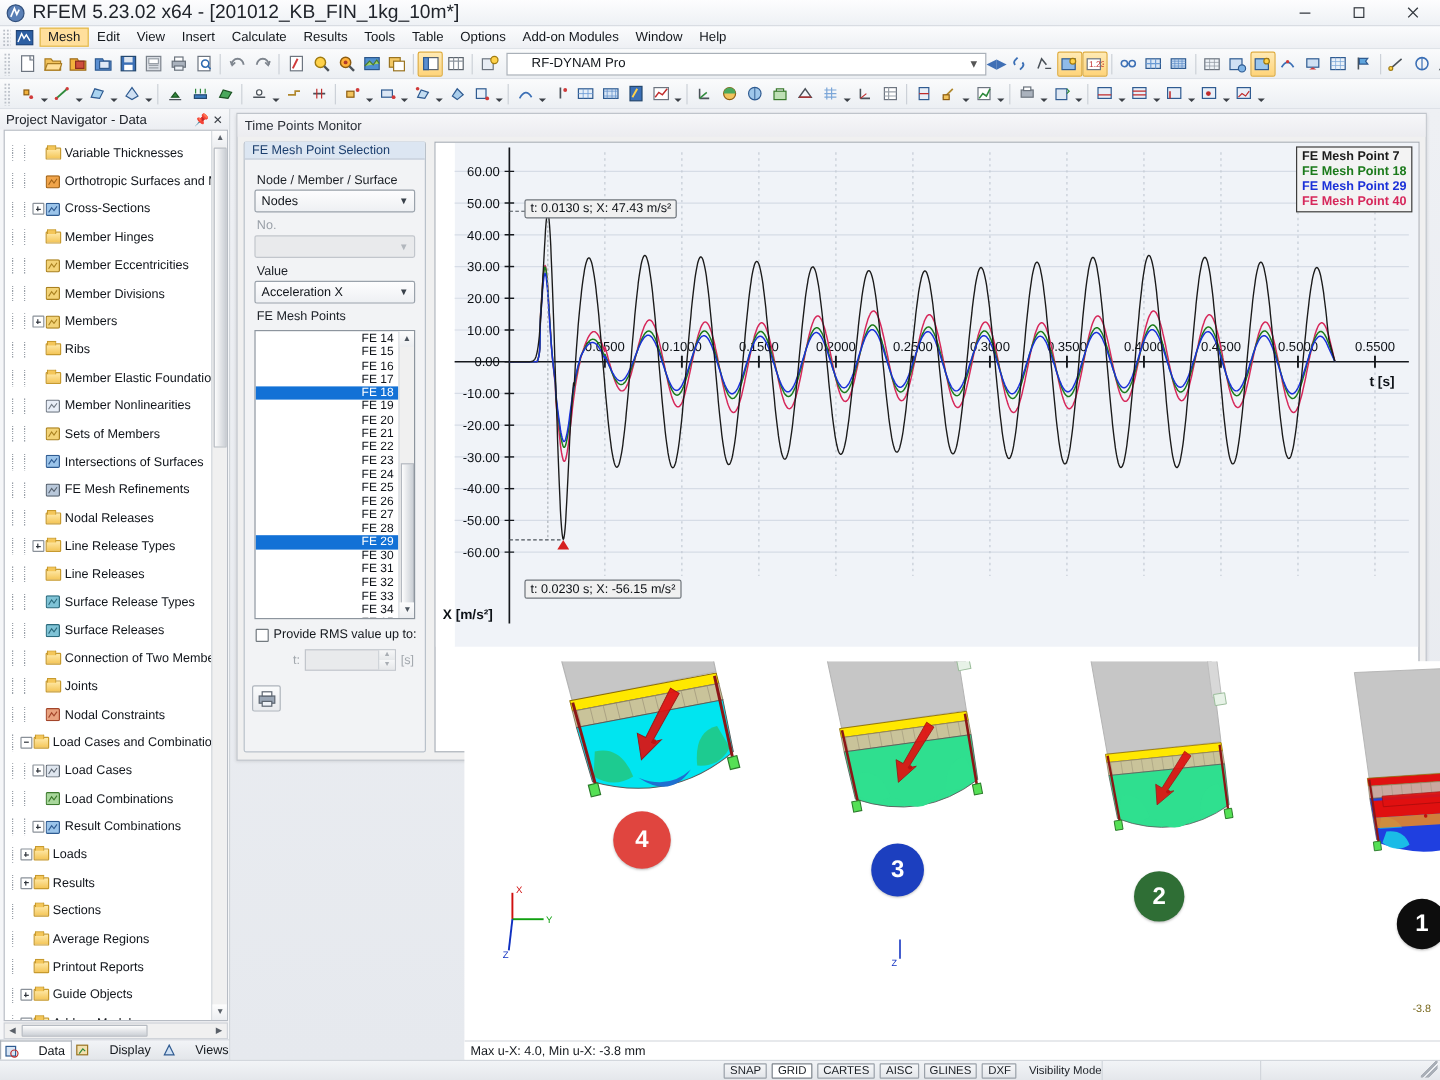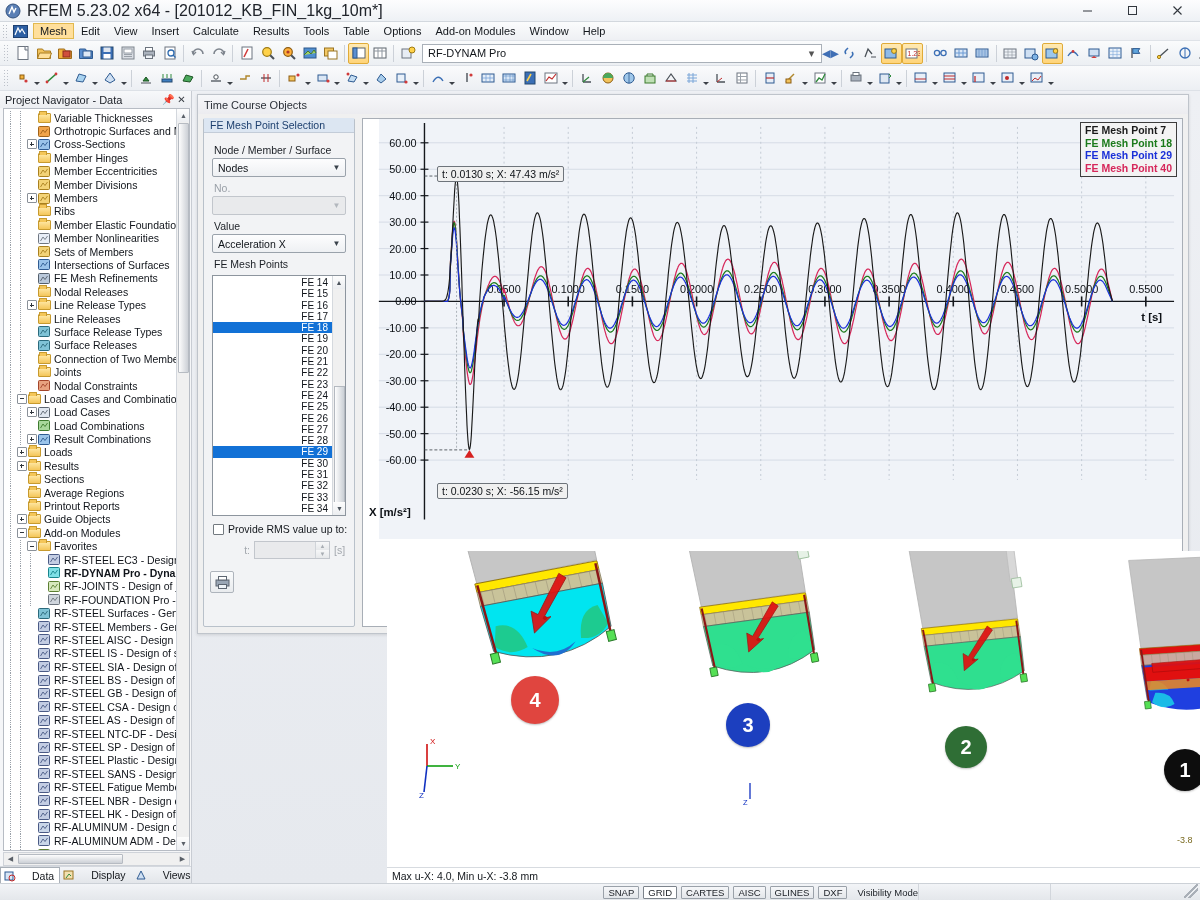--- a/index.html
+++ b/index.html
@@ -97,21 +97,21 @@
   }
   .tb-arrow i {
     display: block; width: 0; height: 0;
     border-left: 3px solid transparent; border-right: 3px solid transparent;
     border-top: 3.5px solid #3b4047;
   }
   .tb-combo {
     height: 19px; flex: 0 0 auto; min-width: 400px;
     background: #fff; border: 1px solid #a9b0b8;
     display: flex; align-items: center;
-    font-size: 11px; color: #12161b; padding: 0 2px 0 5px;
+    font-size: 11px; color: #12161b; padding: 0 2px 0 20px;
     margin-left: 4px;
     gap: 12px;
   }
   .tb-combo .cval { flex: 1 1 auto; }
   .tb-combo .cdrop {
     width: 15px; height: 17px; display: flex;
     align-items: center; justify-content: center;
     color: #555;
   }
   .nav-arrow {
@@ -145,21 +145,21 @@
     background: #fff; border: 1px solid #b7bcc4;
     overflow: hidden;
   }
   .nav-tree {
     position: absolute; inset: 0 13px 0 0;
     overflow: hidden; padding-top: 2px;
     font-size: 10.5px; color: #10141a;
   }
   .tnode {
     height: 13.4px; display: flex; align-items: center;
-    white-space: nowrap; padding-left: 2px;
+    white-space: nowrap; padding-left: 2px; margin-top: 10px;
   }
   .tnode.bold { font-weight: bold; }
   .texp {
     width: 11px; flex: 0 0 11px; height: 11px;
     display: flex; align-items: center; justify-content: center;
     position: relative;
   }
   .texp.has::before {
     content: ""; position: absolute;
     width: 8px; height: 8px; border: 1px solid #8a9199;
@@ -1697,21 +1697,21 @@
               </svg>
           </span>
           <span>Results</span>
         </div>
       </div>
     </div>
 
     <div class="main">
 
       <div class="tcm">
-        <div class="tcm-title">Time Course Objects</div>
+        <div class="tcm-title">Time Points Monitor</div>
         <div class="tcm-body">
 
           <div class="groupbox">
             <div class="gb-title">FE Mesh Point Selection</div>
             <div class="gb-inner">
               <div class="fld-label">Node / Member / Surface</div>
               <div class="combo">
                 <span class="cv">Nodes</span>
                 <span class="carrow">▼</span>
               </div>

